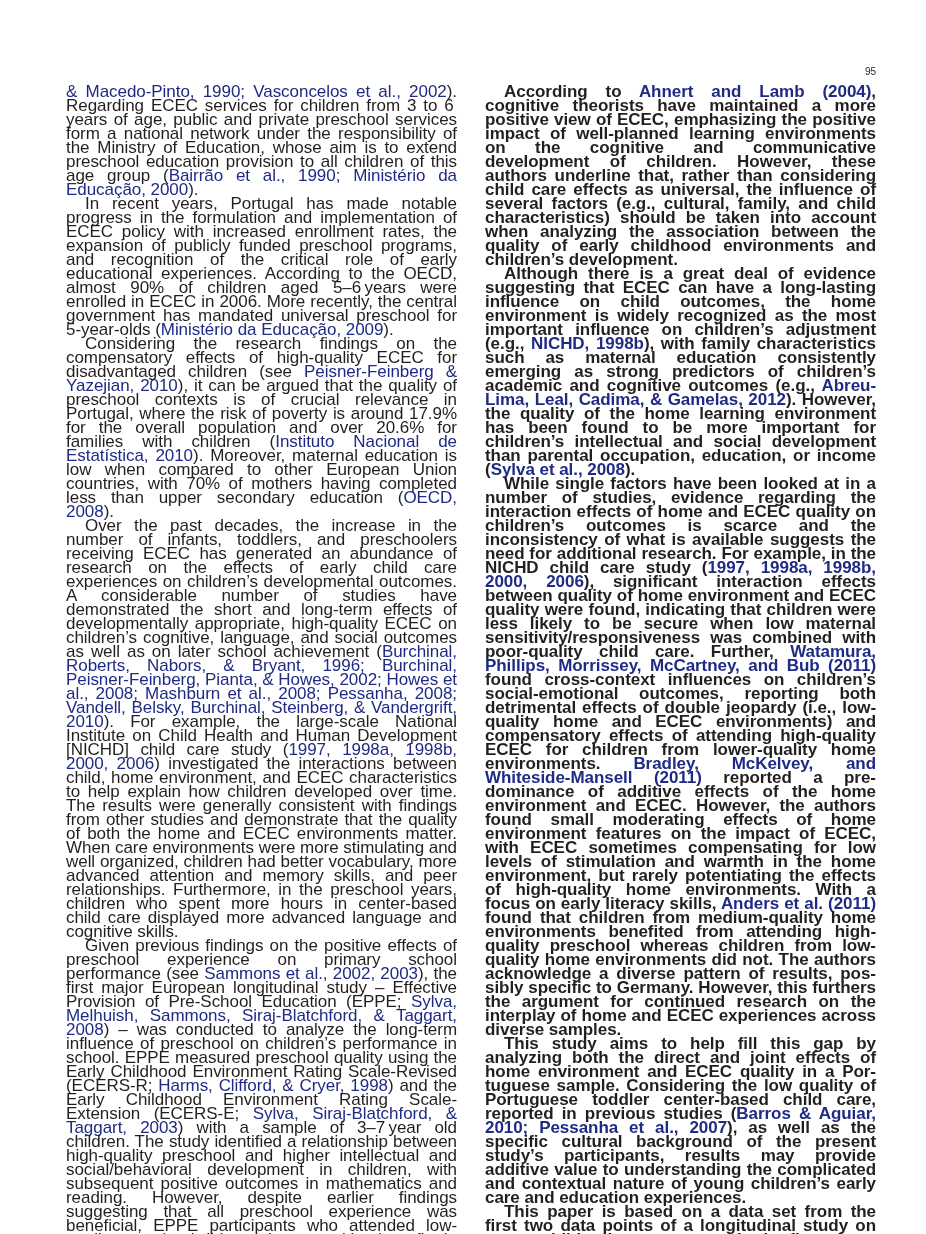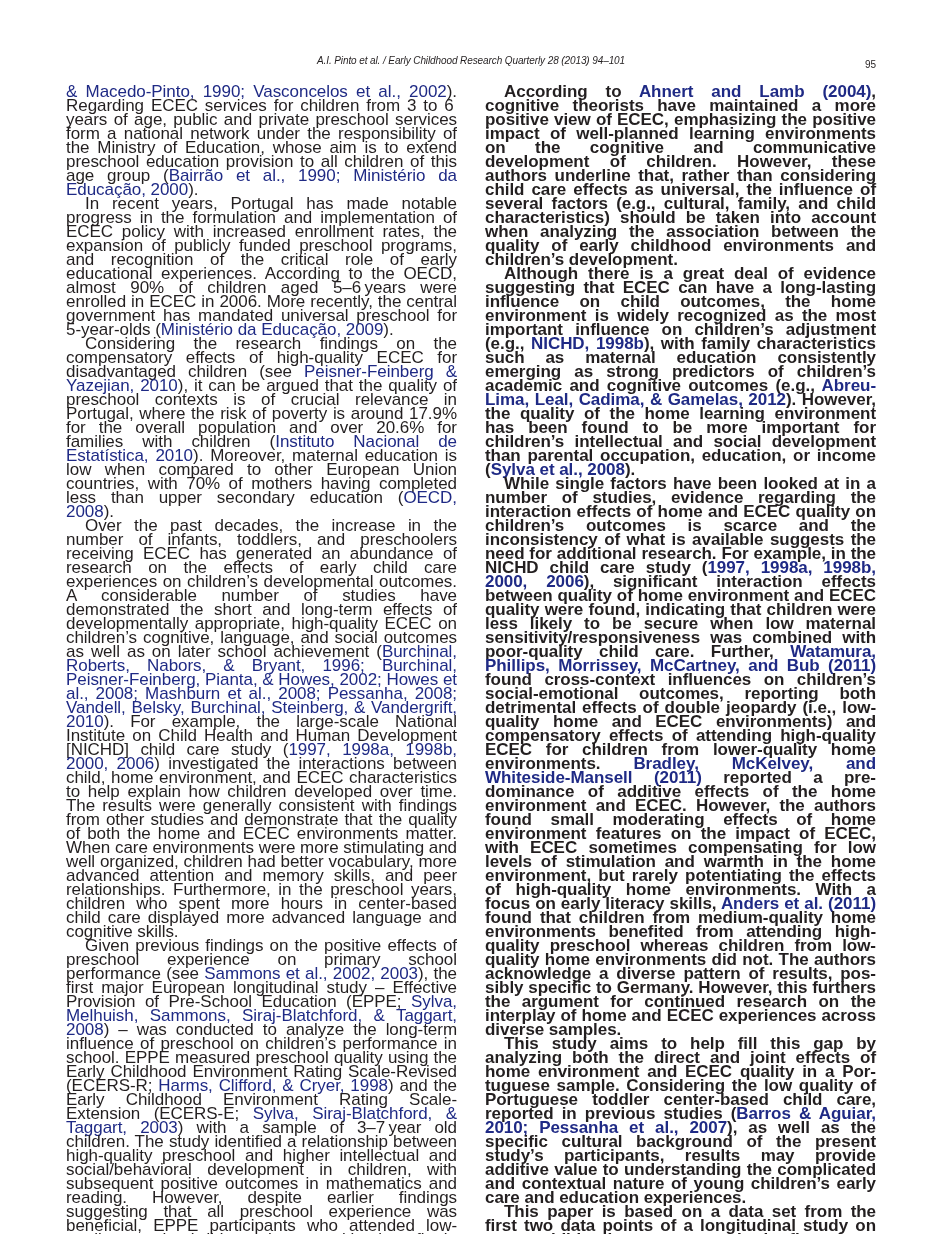--- a/index.html
+++ b/index.html
@@ -1,34 +1,33 @@
 <!DOCTYPE html>
 <html><head>
 <meta charset="utf-8">
 <style>
   html, body { margin: 0; padding: 0; background: #ffffff; }
   body { width: 926px; height: 1234px; position: relative; overflow: hidden;
          font-family: "Liberation Sans", sans-serif; color: #231f20; }
   .header { position: absolute; top: 55px; left: 66px; width: 810px; height: 14px;
             font-size: 10px; font-style: italic; }
   .header .running { position: absolute; left: 0; right: 0; text-align: center; letter-spacing: -0.1px; }
-  .header .pageno { position: absolute; right: 0; top: 4px; font-style: normal; margin-left: 48px; }
+  .header .pageno { position: absolute; right: 0; top: 11px; font-style: normal; margin-left: 48px; }
   .col { position: absolute; top: 85px; width: 391px; font-size: 17px; line-height: 14px;
          text-align: justify; hyphens: manual; letter-spacing: -0.05px; }
   .col.left { left: 66px; }
   .col.right { left: 485px; font-weight: bold; }
   .col p { margin: 0; text-indent: 19px; }
   .col p.cont { text-indent: 0; }
   .ref { color: #1f2a85; text-decoration: none; cursor: pointer; }
 </style>
 </head>
 <body>
 
 <div class="header">
-  <span class="running">A.I. Pinto et al. / Early Childhood Research Quarterly 28 (2013) 94–101</span>
   <span class="pageno">95</span>
 </div>
 
 <div class="col left">
     <p class="cont"><a class="ref">&amp; Macedo-Pinto, 1990; Vasconcelos et al., 2002</a><span>). Regarding ECEC services for children from 3 to 6 years of age, public and private preschool services form a national network under the responsibil­ity of the Ministry of Education, whose aim is to extend preschool education provision to all children of this age group (</span><a class="ref">Bairrão et al., 1990; Ministério da Educação, 2000</a><span>).</span></p>
     <p><span>In recent years, Portugal has made notable progress in the formulation and implementation of ECEC policy with increased enrollment rates, the expansion of publicly funded preschool pro­grams, and recognition of the critical role of early educational experiences. According to the OECD, almost 90% of children aged 5–6 years were enrolled in ECEC in 2006. More recently, the cen­tral government has mandated universal preschool for 5-year-olds (</span><a class="ref">Ministério da Educação, 2009</a><span>).</span></p>
     <p><span>Considering the research findings on the compensatory effects of high-quality ECEC for disadvantaged children (see </span><a class="ref">Peisner-Feinberg &amp; Yazejian, 2010</a><span>), it can be argued that the quality of preschool contexts is of crucial relevance in Portugal, where the risk of poverty is around 17.9% for the overall population and over 20.6% for families with children (</span><a class="ref">Instituto Nacional de Estatística, 2010</a><span>). Moreover, maternal education is low when com­pared to other European Union countries, with 70% of mothers having completed less than upper secondary education (</span><a class="ref">OECD, 2008</a><span>).</span></p>
     <p><span>Over the past decades, the increase in the number of infants, toddlers, and preschoolers receiving ECEC has generated an abun­dance of research on the effects of early child care experiences on children’s developmental outcomes. A considerable number of studies have demonstrated the short and long-term effects of developmentally appropriate, high-quality ECEC on children’s cognitive, language, and social outcomes as well as on later school achievement (</span><a class="ref">Burchinal, Roberts, Nabors, &amp; Bryant, 1996; Burchinal, Peisner-Feinberg, Pianta, &amp; Howes, 2002; Howes et al., 2008; Mashburn et al., 2008; Pessanha, 2008; Vandell, Belsky, Burchinal, Steinberg, &amp; Vandergrift, 2010</a><span>). For example, the large-scale National Institute on Child Health and Human Development [NICHD] child care study (</span><a class="ref">1997, 1998a, 1998b, 2000, 2006</a><span>) inves­tigated the interactions between child, home environment, and ECEC characteristics to help explain how children developed over time. The results were generally consistent with findings from other studies and demonstrate that the quality of both the home and ECEC environments matter. When care environments were more stim­ulating and well organized, children had better vocabulary, more advanced attention and memory skills, and peer relationships. Fur­thermore, in the preschool years, children who spent more hours in center-based child care displayed more advanced language and cognitive skills.</span></p>
     <p><span>Given previous findings on the positive effects of preschool experience on primary school performance (see </span><a class="ref">Sammons et al., 2002, 2003</a><span>), the first major European longitudinal study – Effec­tive Provision of Pre-School Education (EPPE; </span><a class="ref">Sylva, Melhuish, Sammons, Siraj-Blatchford, &amp; Taggart, 2008</a><span>) – was conducted to analyze the long-term influence of preschool on children’s performance in school. EPPE measured preschool quality using the Early Childhood Environment Rating Scale-Revised (ECERS-R; </span><a class="ref">Harms, Clifford, &amp; Cryer, 1998</a><span>) and the Early Childhood Envi­ronment Rating Scale-Extension (ECERS-E; </span><a class="ref">Sylva, Siraj-Blatchford, &amp; Taggart, 2003</a><span>) with a sample of 3–7 year old children. The study identified a relationship between high-quality preschool and higher intellectual and social/behavioral development in children, with subsequent positive outcomes in mathematics and reading. However, despite earlier findings suggesting that all preschool experience was beneficial, EPPE participants who attended low-quality preschool did not show cognitive benefits in primary school, and their outcomes did not significantly differ from the children who did not attend preschool (</span><a class="ref">Sylva et al., 2008</a><span>).</span></p>
   </div>

